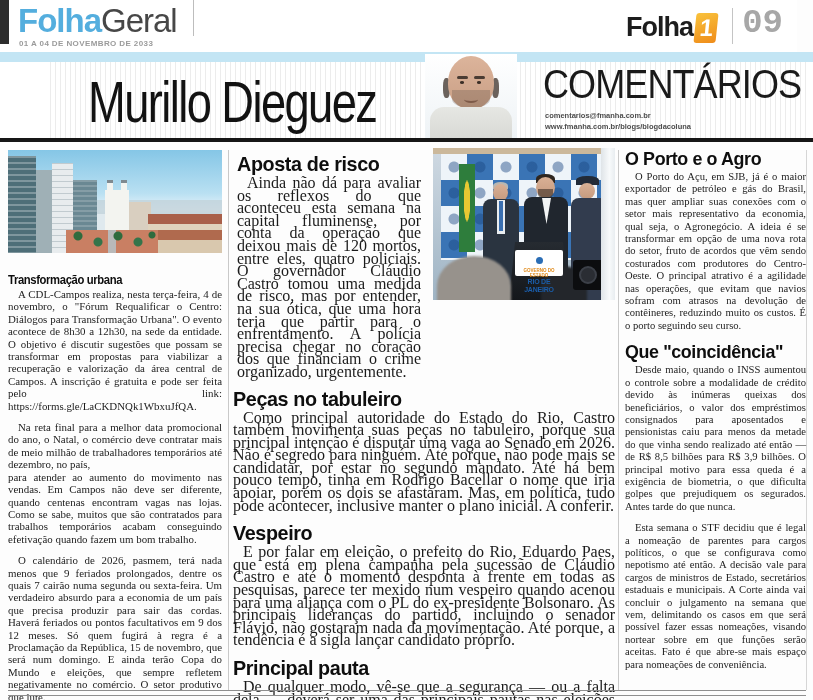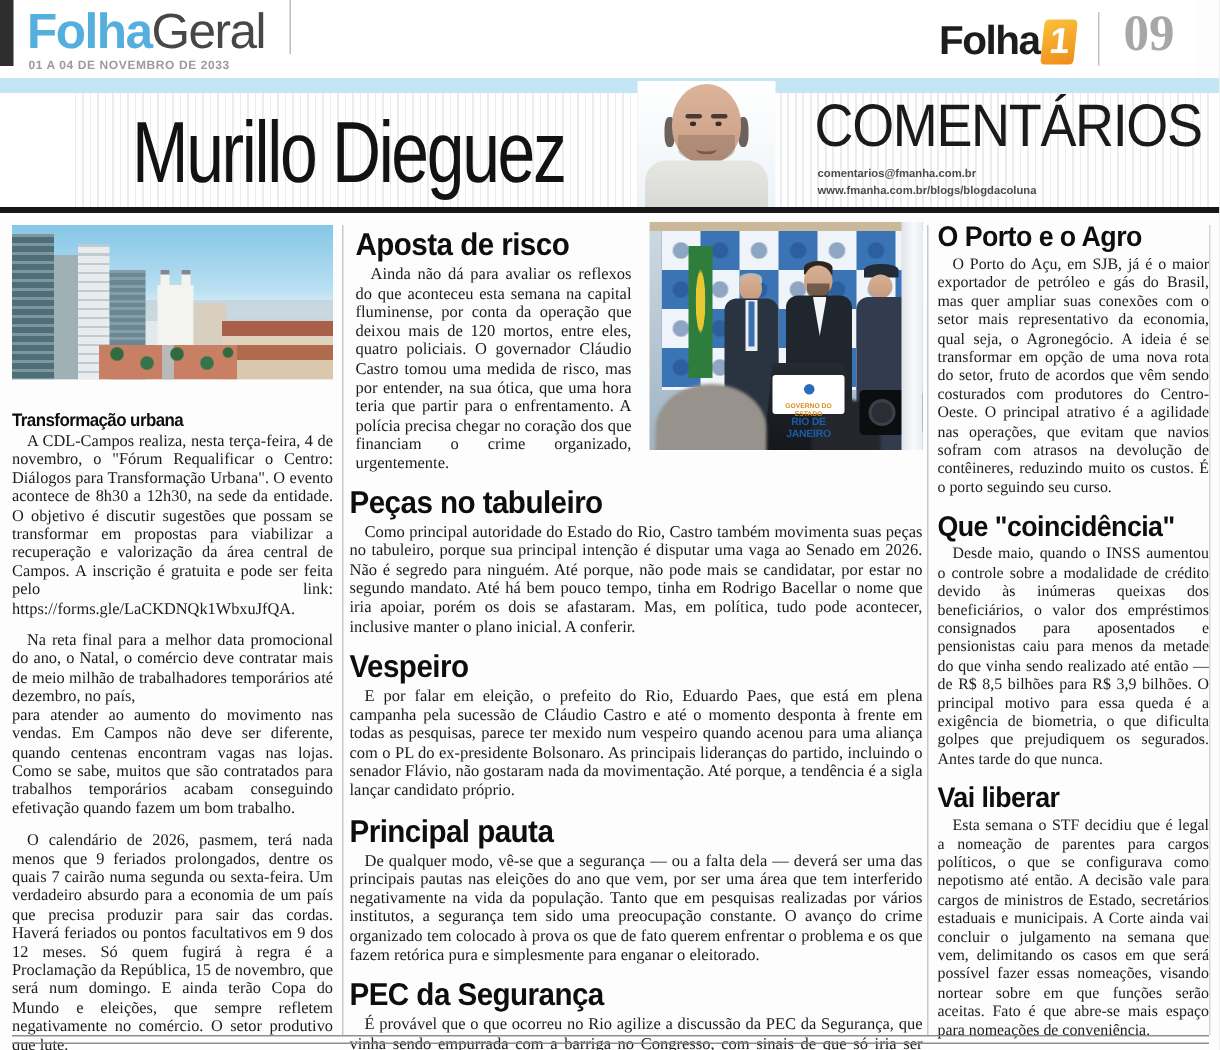--- a/index.html
+++ b/index.html
@@ -14,21 +14,21 @@
   .paper-logo .b2{color:#474747;font-weight:400;}
   .edition-dates{position:absolute;left:19px;top:39px;font-family:"Liberation Sans",sans-serif;
               font-size:8px;font-weight:700;color:#9b9b9b;letter-spacing:.4px;}
   .hline-v1{position:absolute;left:193px;top:0;width:1px;height:36px;background:#bdbdbd;}
   .brand{position:absolute;right:80px;top:12px;font-family:"Liberation Sans",sans-serif;
          font-weight:700;font-size:27px;color:#1d1d1d;letter-spacing:-1px;display:flex;align-items:center;}
   .brand .one{display:inline-block;margin-left:2px;width:22px;height:30px;line-height:30px;text-align:center;
          color:#fff;background:linear-gradient(135deg,#f7b falls,#e8821e);background:linear-gradient(160deg,#f9c23c,#ef8c1a);
          border-radius:3px;transform:skewX(-6deg);font-size:24px;}
   .hline-v2{position:absolute;right:64px;top:8px;width:1px;height:36px;background:#c4c4c4;}
-  .page-number{position:absolute;right:14px;top:4px;font-family:Liberation Serif, serif;
+  .page-number{position:absolute;right:14px;top:4px;font-family:Liberation Mono, monospace;
          font-weight:700;font-size:34px;color:#a7a7a7;}
   
   .bluebar{position:absolute;left:0;top:52px;width:813px;height:10px;background:#c3e5f4;}
   .masthead{position:absolute;left:0;top:62px;width:813px;height:76px;background:#fff;}
   .pinstripes{position:absolute;left:50px;top:0;width:757px;height:76px;
       background:repeating-linear-gradient(90deg,#ececec 0 1px,transparent 1px 5px);}
   .author-name{position:absolute;left:88px;top:6px;font-family:"Liberation Sans",sans-serif;
       font-weight:400;font-size:58px;color:#121212;letter-spacing:-2px;white-space:nowrap;
       transform:scaleX(.78);transform-origin:0 0;}
   .col-title{position:absolute;left:543px;top:0px;font-family:"Liberation Sans",sans-serif;
@@ -64,21 +64,21 @@
       border-top:1px solid #8f8f8f;border-bottom:1px solid #8f8f8f;}
   
   article{margin:0 0 9px 0;}
   h3{margin:0 0 1px 0;font-family:"Liberation Sans",sans-serif;font-weight:700;color:#0e0e0e;}
   .hl{display:inline-block;transform:scaleX(.94);transform-origin:0 50%;white-space:nowrap;letter-spacing:-.4px;}
   .col-left h3{font-size:12px;margin-top:20px;}
   .col-mid h3{font-size:21px;}
   .col-right h3{font-size:19px;}
   .body{margin:0;text-align:justify;white-space:pre-line;text-indent:10px;}
   .col-left .body{font-size:10.9px;line-height:12.4px;}
-  .col-mid .body{font-size:11px;line-height:12.6px;}
+  .col-mid .body{font-size:16px;line-height:12.6px;}
   .col-right .body{font-size:10.6px;line-height:12.4px;}
   .mid-top{display:flex;gap:8px;margin-bottom:4px;}
   .mid-top article{width:192px;margin:4px;}
   
   .city-photo{position:relative;width:214px;height:103px;overflow:hidden;margin-bottom:8px;
       background:linear-gradient(180deg,#85c6e6 0%,#b9e0f2 42%,#e7f3fa 58%,#dfe9ee 62%);}
   .ct-skyline{position:absolute;left:0;top:50px;width:214px;height:14px;background:#c2d2d9;
       opacity:.8;}
   .ct-b1{position:absolute;left:0;top:6px;width:28px;height:97px;background:#4e6e78;
       background-image:repeating-linear-gradient(180deg,rgba(255,255,255,.28) 0 2px,transparent 2px 6px);}
@@ -300,21 +300,20 @@
         <h3><span class="hl">O Porto e o Agro</span></h3>
         <p class="body">O Porto do Açu, em SJB, já é o maior exportador de petróleo e gás do Brasil, mas quer ampliar suas conexões com o setor mais representativo da economia, qual seja, o Agronegócio. A ideia é se transformar em opção de uma nova rota do setor, fruto de acordos que vêm sendo costurados com produtores do Centro-Oeste. O principal atrativo é a agilidade nas operações, que evitam que navios sofram com atrasos na devolução de contêineres, reduzindo muito os custos. É o porto seguindo seu curso.</p>
       </article>
 
       <article>
         <h3><span class="hl">Que "coincidência"</span></h3>
         <p class="body">Desde maio, quando o INSS aumentou o controle sobre a modalidade de crédito devido às inúmeras queixas dos beneficiários, o valor dos empréstimos consignados para aposentados e pensionistas caiu para menos da metade do que vinha sendo realizado até então — de R$ 8,5 bilhões para R$ 3,9 bilhões. O principal motivo para essa queda é a exigência de biometria, o que dificulta golpes que prejudiquem os segurados. Antes tarde do que nunca.</p>
       </article>
 
       <article>
-        <h3><span class="hl">Vai liberar</span></h3>
         <p class="body">Esta semana o STF decidiu que é legal a nomeação de parentes para cargos políticos, o que se configurava como nepotismo até então. A decisão vale para cargos de ministros de Estado, secretários estaduais e municipais. A Corte ainda vai concluir o julgamento na semana que vem, delimitando os casos em que será possível fazer essas nomeações, visando nortear sobre em que funções serão aceitas. Fato é que abre-se mais espaço para nomeações de conveniência.</p>
       </article>
 
     </section>
   </div>
 
   <div class="bottomrule"></div>
 </div>
 
 </body></html>

